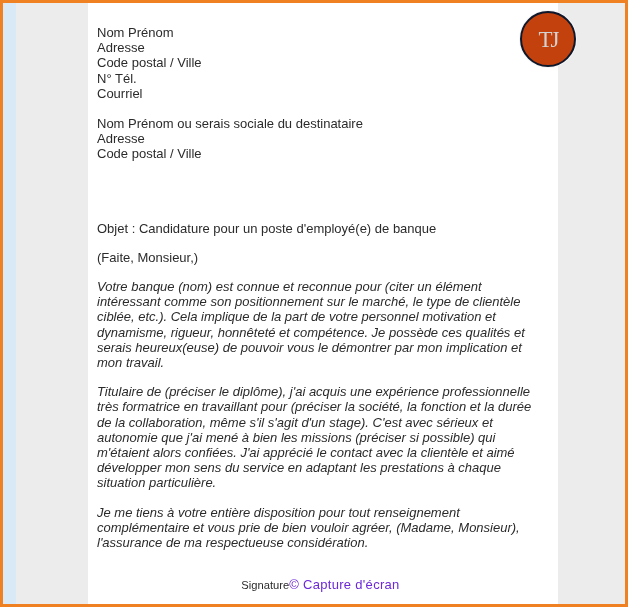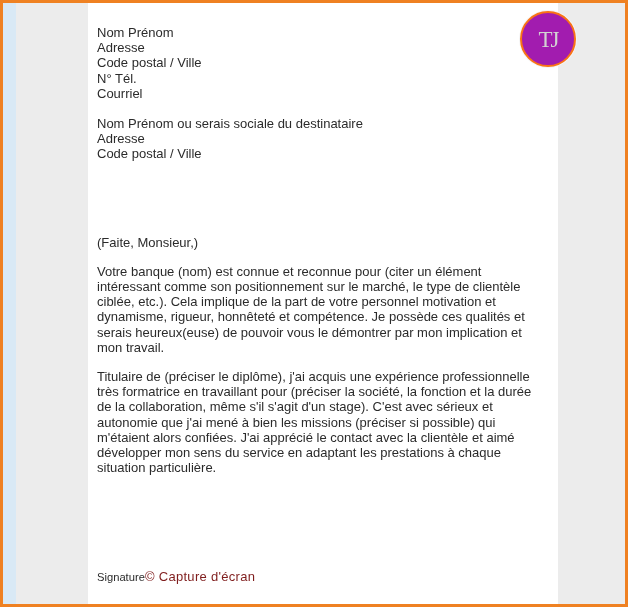--- a/index.html
+++ b/index.html
@@ -65,22 +65,22 @@
   }
 
   
   .logo-badge {
     position: absolute;
     top: 8px;
     right: -18px;
     width: 52px;
     height: 52px;
     border-radius: 50%;
-    border: 2px solid #f97316;
-    background: #a21caf;
+    border: 2px solid #0f172a;
+    background: #c2410c;
     display: flex;
     align-items: center;
     justify-content: center;
     box-shadow: 0 0 0 1px #f4f4f4;
   }
   .logo-badge .monogram {
     font-family: "Liberation Serif", serif;
     font-size: 23px;
     color: #d2d2d2;
     letter-spacing: -2px;
@@ -98,39 +98,39 @@
   .block {
     margin: 0;
     white-space: pre-line;
   }
   .gap-recipient  { height: 15px; }
   .gap-date       { height: 15px; }
   .gap-object     { height: 44px; }
   .gap-salutation { height: 14px; }
   .gap-para       { height: 14px; }
 
-  .para { margin: 0; }
+  .para { margin: 0; font-style: italic; }
 
   
   .footer-row {
     position: absolute;
     left: 9px;
     right: 14px;
-    bottom: 20px;
+    bottom: 12px;
     display: flex;
     align-items: baseline;
-    justify-content: flex-start;
+    justify-content: center;
   }
   .signature-label {
     font-size: 11.2px;
     color: #2b2b2b;
   }
   .watermark {
     font-size: 13px;
-    color: #7f1d1d;
+    color: #6d28d9;
     letter-spacing: 0.3px;
     font-family: "Liberation Sans", sans-serif;
   }
 </style>
 </head>
 <body>
 
 <div class="page-frame">
 
   <div class="left-strip"></div>
@@ -155,35 +155,37 @@
 
       <p class="block">Nom Prénom ou serais sociale du destinataire
 Adresse
 Code postal / Ville</p>
 
       <div class="gap-date"></div>
 
 
       <div class="gap-object"></div>
 
+      <p class="block">Objet : Candidature pour un poste d'employé(e) de banque</p>
 
       <div class="gap-salutation"></div>
 
       <p class="block">(Faite, Monsieur,)</p>
 
       <div class="gap-para"></div>
 
       <p class="para">Votre banque (nom) est connue et reconnue pour (citer un élément intéressant comme son positionnement sur le marché, le type de clientèle ciblée, etc.). Cela implique de la part de votre personnel motivation et dynamisme, rigueur, honnêteté et compétence. Je possède ces qualités et serais heureux(euse) de pouvoir vous le démontrer par mon implication et mon travail.</p>
 
       <div class="gap-para"></div>
 
       <p class="para">Titulaire de (préciser le diplôme), j'ai acquis une expérience professionnelle très formatrice en travaillant pour (préciser la société, la fonction et la durée de la collaboration, même s'il s'agit d'un stage). C'est avec sérieux et autonomie que j'ai mené à bien les missions (préciser si possible) qui m'étaient alors confiées. J'ai apprécié le contact avec la clientèle et aimé développer mon sens du service en adaptant les prestations à chaque situation particulière.</p>
 
       <div class="gap-para"></div>
 
+      <p class="para">Je me tiens à votre entière disposition pour tout renseignement complémentaire et vous prie de bien vouloir agréer, (Madame, Monsieur), l'assurance de ma respectueuse considération.</p>
 
     </div>
 
     <div class="footer-row">
       <span class="signature-label">Signature</span>
       <span class="watermark">© Capture d'écran</span>
     </div>
 
   </div>
 </div>

